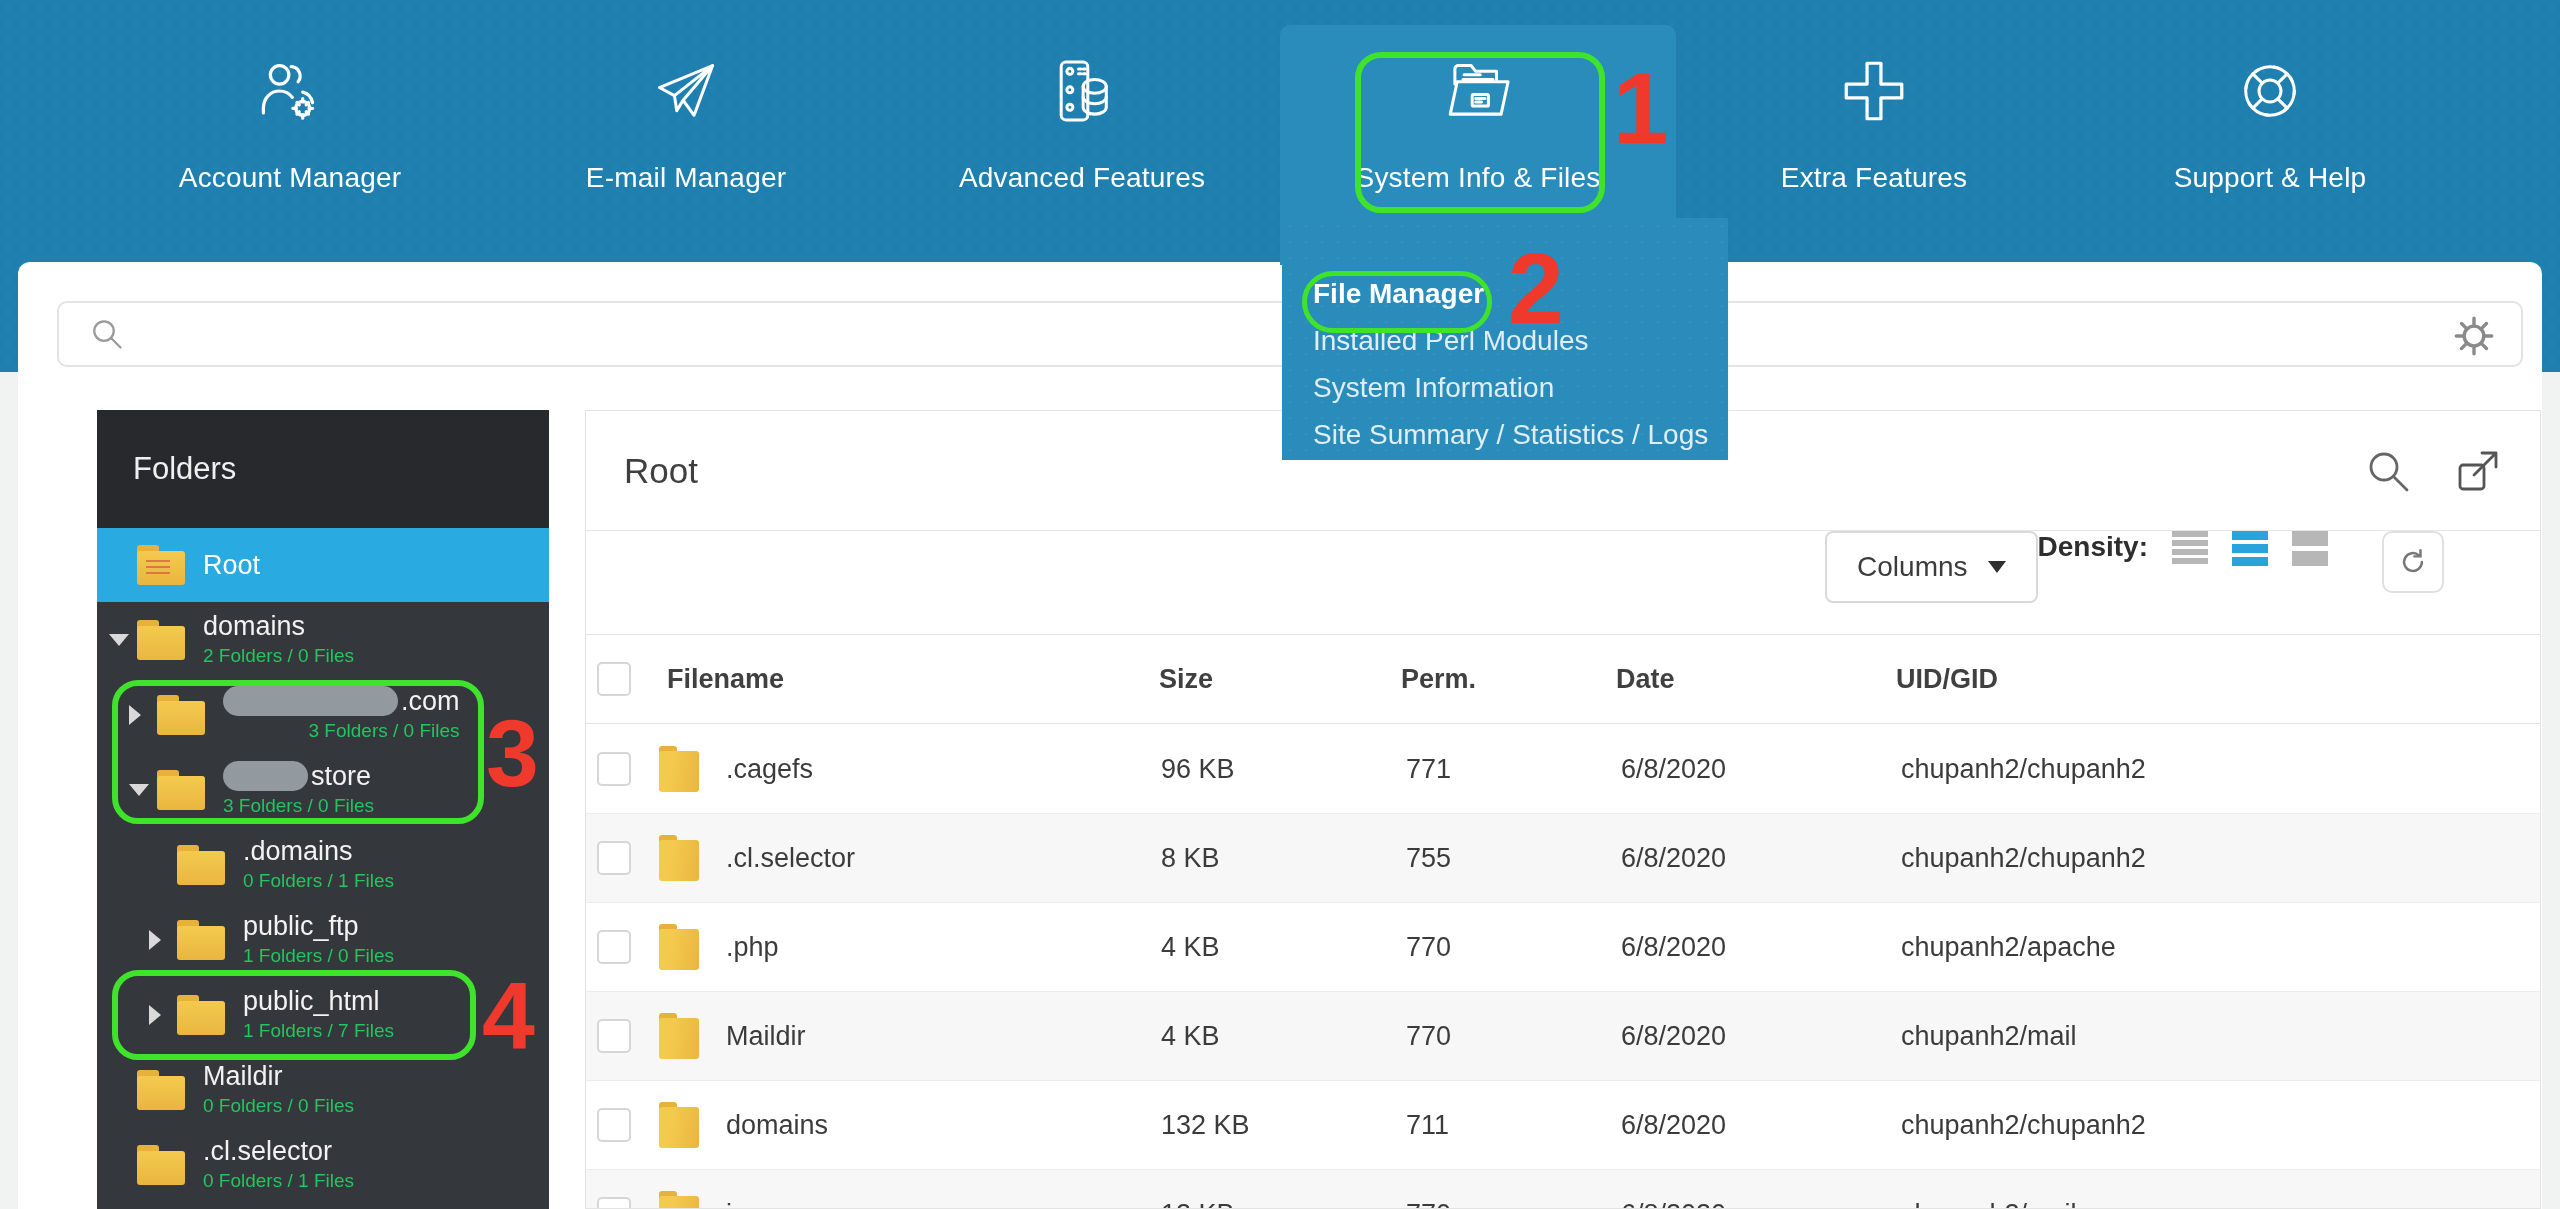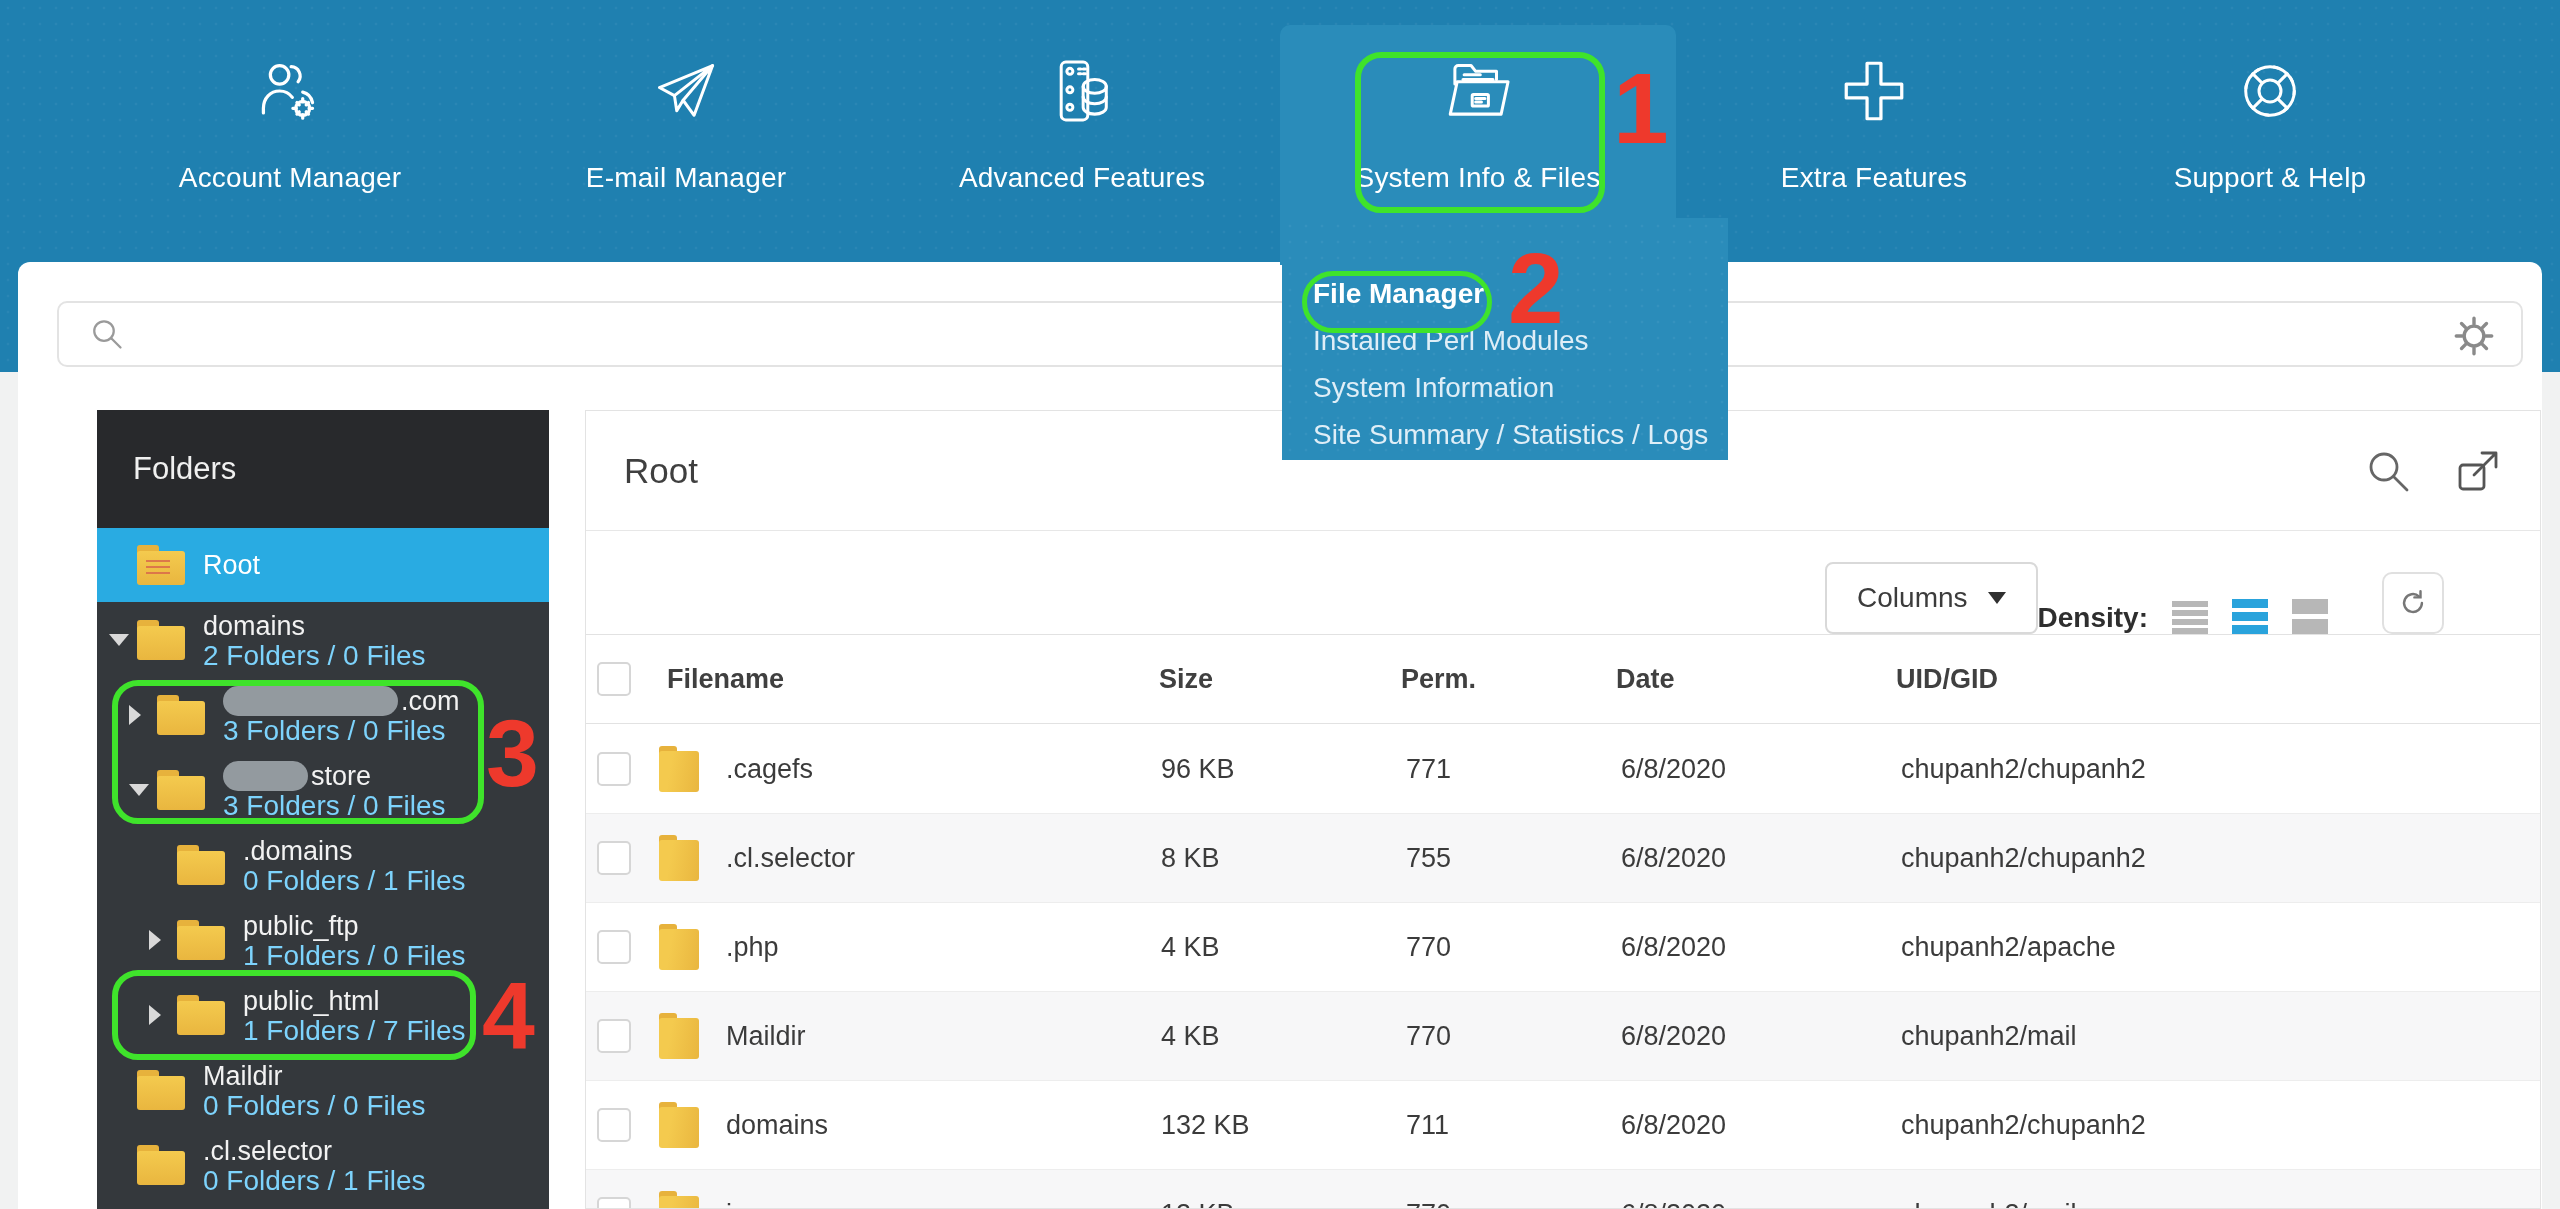--- a/index.html
+++ b/index.html
@@ -73,33 +73,33 @@
   .caret.right{border-top:10px solid transparent;border-bottom:10px solid transparent;border-left:12px solid #d9d9d9;}
   .lv0 .caret{left:12px;} .lv1 .caret{left:32px;} .lv2 .caret{left:52px;}
   .ficon{position:relative;width:48px;height:40px;}
   .ficon::before{content:"";position:absolute;left:0;top:0;width:22px;height:10px;background:#e7b23c;border-radius:3px 3px 0 0;}
   .ficon::after{content:"";position:absolute;left:0;top:6px;width:48px;height:34px;border-radius:3px;
     background:linear-gradient(#f4ca4e,#e9b63f);}
   .ficon.rootmark .lines{position:absolute;z-index:1;left:9px;top:15px;width:24px;height:16px;
     background:repeating-linear-gradient(#d96a4a 0 2px,transparent 2px 6px);opacity:.85;}
   .ftext{margin-left:18px;display:flex;flex-direction:column;justify-content:center;}
   .flabel{font-size:27px;color:#f2f2f2;line-height:32px;white-space:nowrap;display:flex;align-items:center;}
-  .fsub{font-size:28px;color:#7dd3fc;line-height:28px;white-space:nowrap;}
+  .fsub{font-size:19px;color:#22c55e;line-height:28px;white-space:nowrap;text-align:right;}
   .frow.selected .flabel{color:#fff;}
   .blob{display:inline-block;height:30px;border-radius:15px;background:#939a9f;margin-right:3px;vertical-align:middle;}
   .blob.w175{width:175px;} .blob.w85{width:85px;}
   
   .panel{
     position:absolute;left:585px;top:410px;width:1956px;height:799px;background:#fff;
     border:1px solid #e3e3e3;z-index:2;overflow:hidden;
   }
   .panel-header{height:120px;border-bottom:1px solid #e7e7e7;display:flex;align-items:center;padding:0 38px;}
   .panel-title{font-size:35px;color:#3f3f3f;flex:1;}
   .ph-icon{width:48px;height:48px;margin-left:42px;cursor:pointer;}
-  .panel-toolbar{height:103px;display:flex;align-items:flex-end;justify-content:flex-end;padding-right:96px;}
+  .panel-toolbar{height:103px;display:flex;align-items:flex-start;justify-content:flex-end;padding-right:96px;}
   .columns-btn{
     display:flex;align-items:center;height:72px;padding:0 30px;border:2px solid #d9d9d9;
     border-radius:8px;font-size:28px;color:#3c3c3c;background:#fff;cursor:pointer;
   }
   .columns-btn .tri{width:0;height:0;border-left:9px solid transparent;border-right:9px solid transparent;border-top:12px solid #2f2f2f;margin-left:20px;}
   .density-label{font-size:28px;font-weight:700;color:#2e2e2e;}
   .density{width:36px;margin-left:24px;cursor:pointer;}
   .density.d4{height:33px;background:repeating-linear-gradient(#b7b7b7 0 6px,transparent 6px 9px);}
   .density.d3{height:35px;background:repeating-linear-gradient(#29a3dc 0 9px,transparent 9px 13px);}
   .density.d2{height:35px;background:repeating-linear-gradient(#b7b7b7 0 15px,transparent 15px 20px);}

